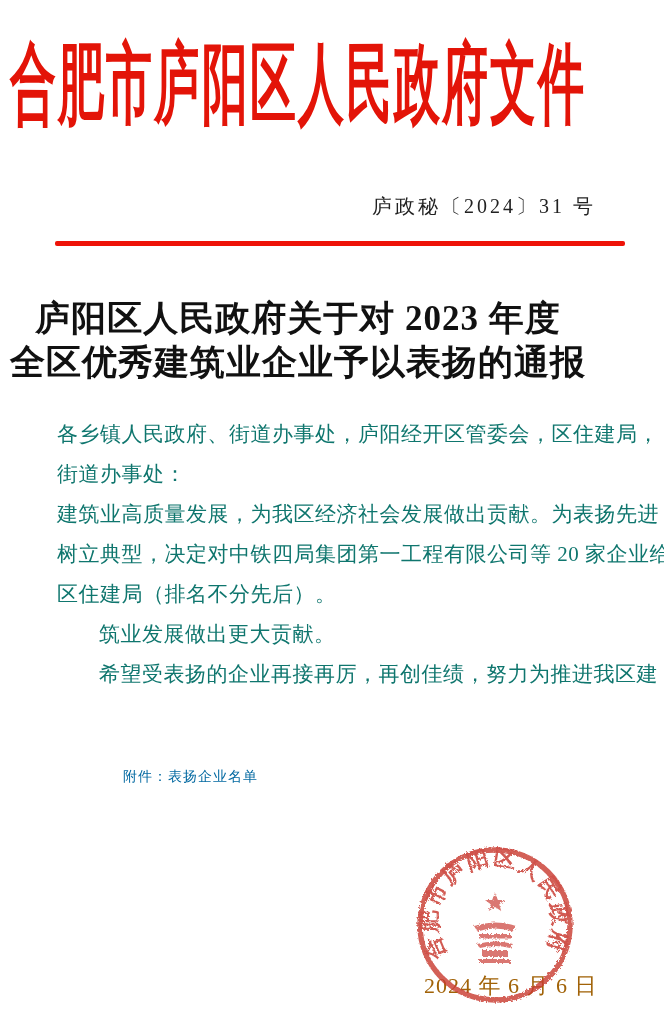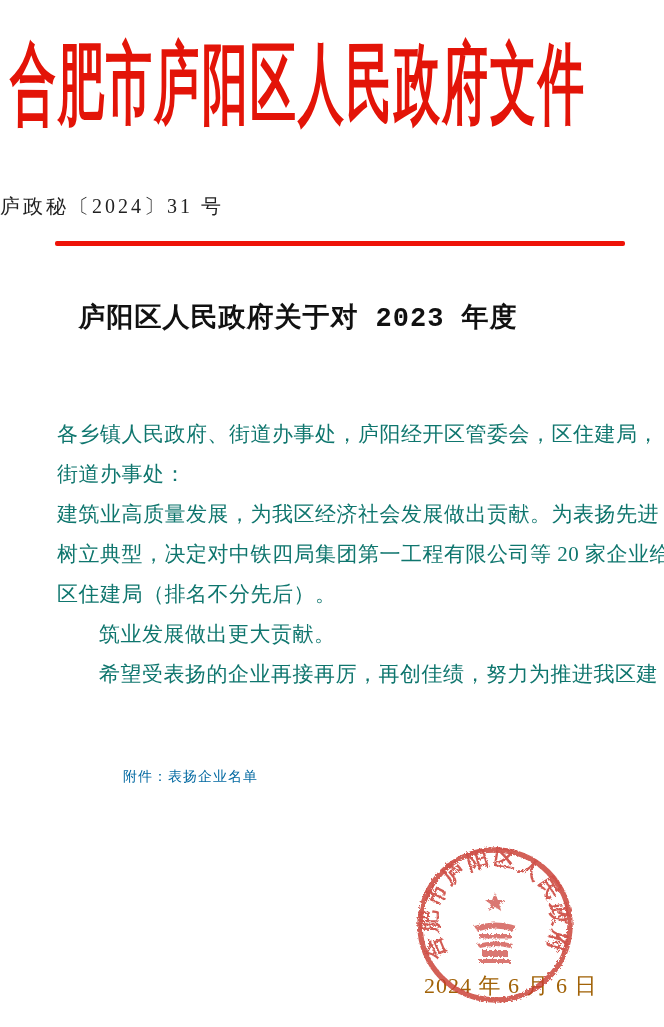--- a/index.html
+++ b/index.html
@@ -24,43 +24,42 @@
     font-size: 46px;
     letter-spacing: 2px;
     color: #e31408;
     white-space: nowrap;
     transform: scaleY(1.92);
     transform-origin: top center;
   }
   .doc-number {
     position: absolute;
     top: 193px; left: 0; right: 0;
-    text-align: left;
+    text-align: right;
     font-size: 20px;
     letter-spacing: 3px;
     color: #222222;
     white-space: nowrap;
   }
   .red-divider {
     position: absolute;
     top: 241px; left: 55px;
     width: 570px; height: 5px;
     background: #ee1308;
     border-radius: 2px;
   }
   .doc-title {
     position: absolute;
     top: 297px; left: 0; right: 0;
     text-align: center;
     font-weight: bold;
-    font-size: 27px;
+    font-size: 35px;
     line-height: 44px;
     letter-spacing: 1px;
     color: #111111;
-    font-family: Liberation Mono, monospace;
   }
   .doc-title div { white-space: nowrap; }
   .body-text {
     position: absolute;
     top: 414px; left: 57px;
     width: 572px;
     font-size: 21px;
     line-height: 40px;
     color: #0f766e;
   }
@@ -97,20 +96,21 @@
 <div class="page">
 
   <div class="header-title">合肥市庐阳区人民政府文件</div>
 
   <div class="doc-number">庐政秘〔2024〕31 号</div>
 
   <div class="red-divider"></div>
 
   <div class="doc-title">
     <div>庐阳区人民政府关于对 2023 年度</div>
+    <div>全区优秀建筑业企业予以表扬的通报</div>
   </div>
 
   <div class="body-text">
     <div class="body-line">各乡镇人民政府、街道办事处，庐阳经开区管委会，区住建局，</div>
     <div class="body-line">街道办事处：</div>
     <div class="body-line">建筑业高质量发展，为我区经济社会发展做出贡献。为表扬先进，</div>
     <div class="body-line">树立典型，决定对中铁四局集团第一工程有限公司等 20 家企业给</div>
     <div class="body-line">区住建局（排名不分先后）。</div>
     <div class="body-line indent">筑业发展做出更大贡献。</div>
     <div class="body-line indent">希望受表扬的企业再接再厉，再创佳绩，努力为推进我区建</div>

